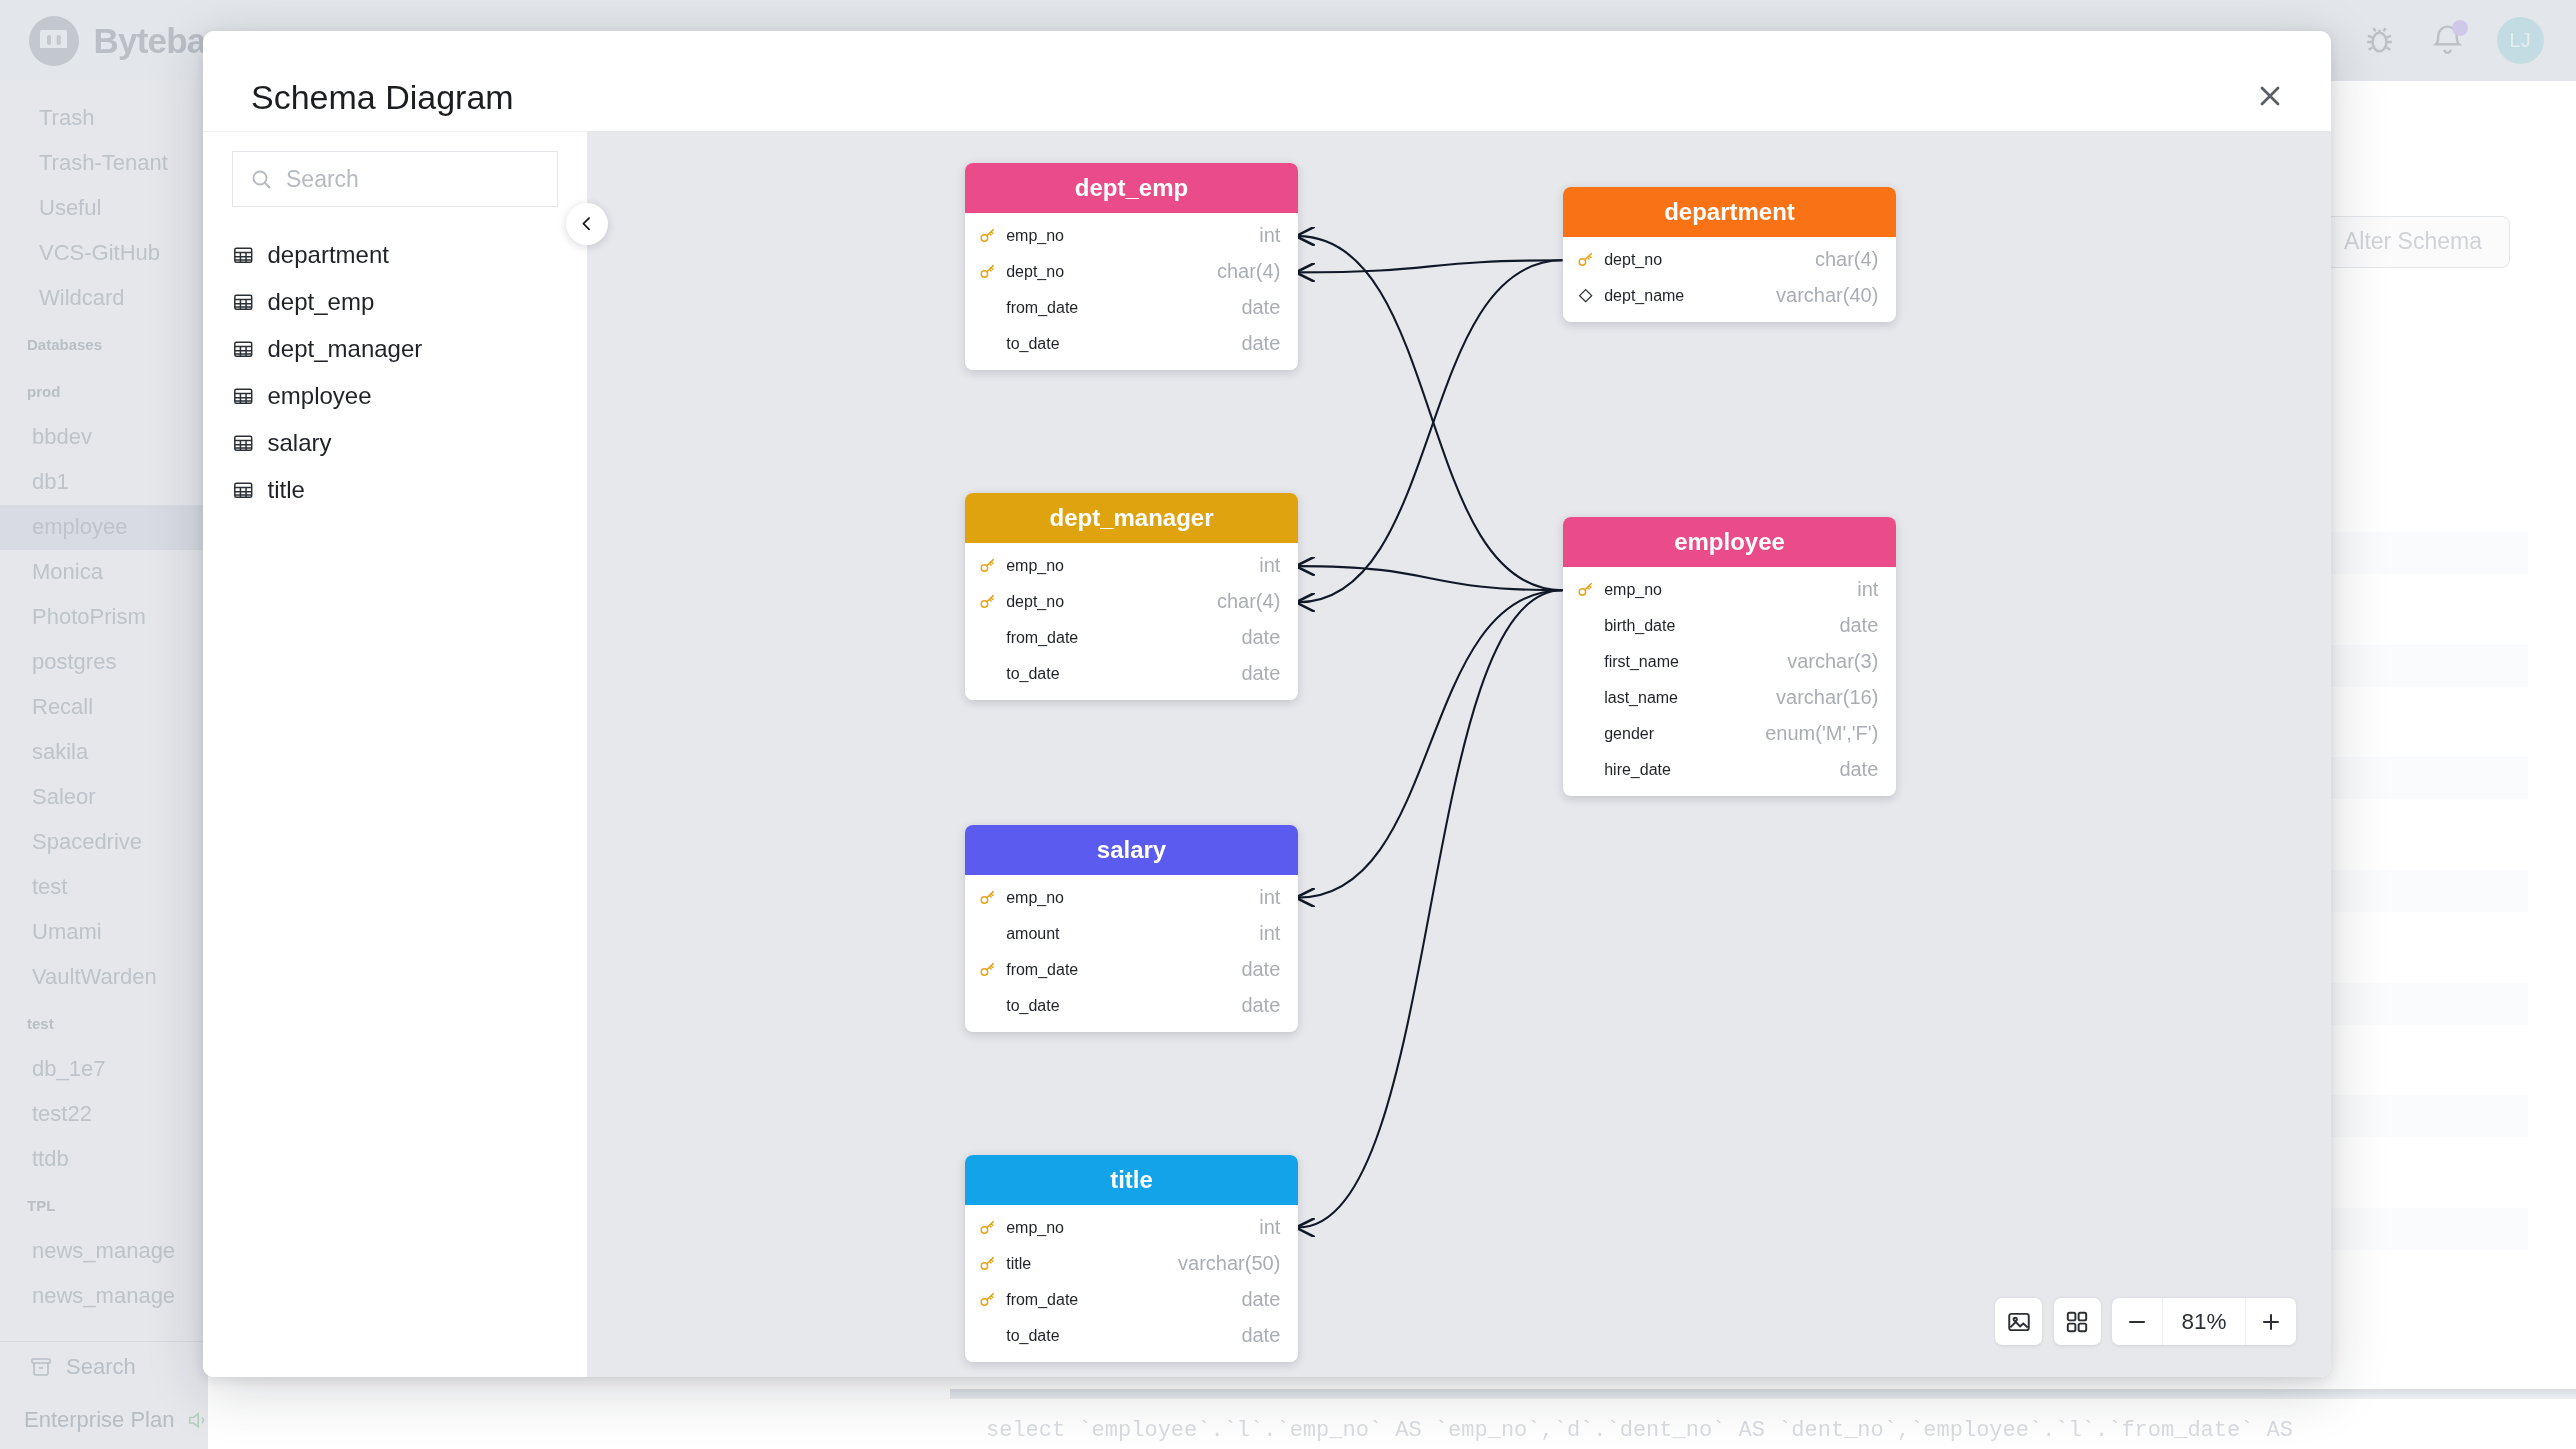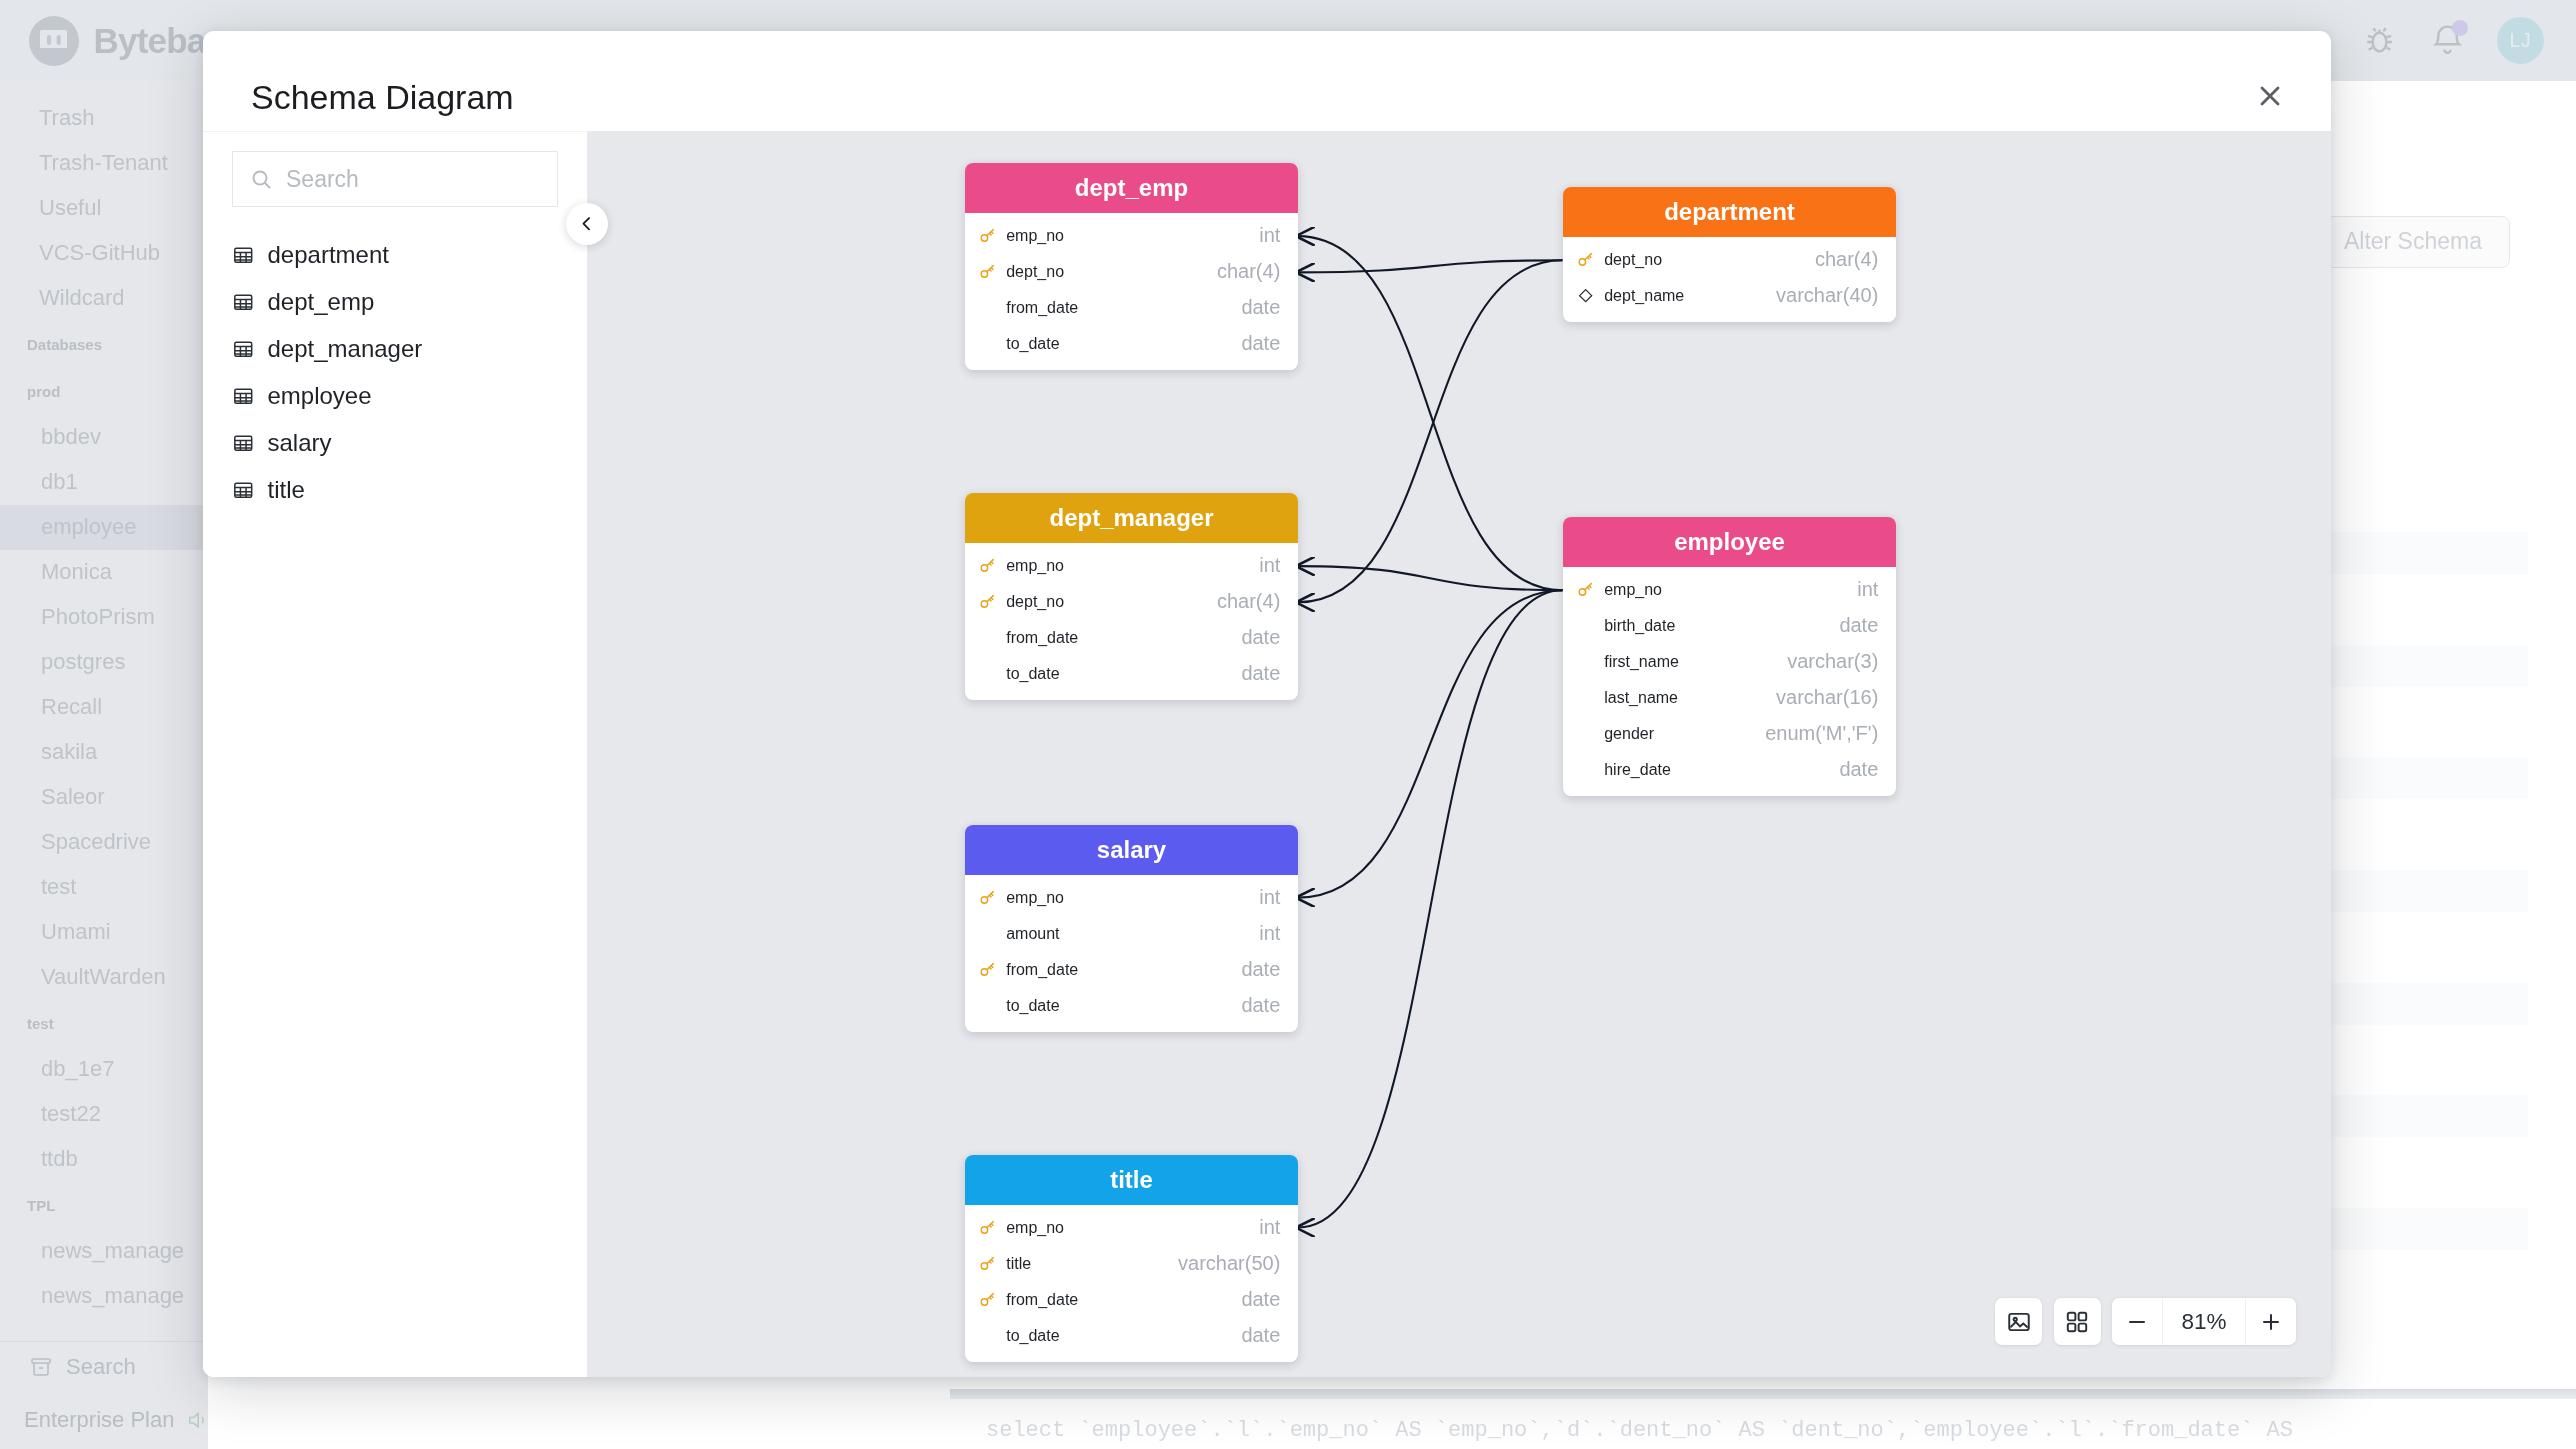--- a/index.html
+++ b/index.html
@@ -67,21 +67,21 @@
   .bg-sidebar {
     position: absolute; top: 81px; left: 0; width: 208px; bottom: 0;
     background: #e3e6ea;
     padding-top: 14.5px;
     opacity: .92;
   }
   .bg-side-item {
     height: 45px; display: flex; align-items: center;
     padding-left: 39px; font-size: 22px; color: #b9bfc6;
   }
-  .bg-side-item.sub { padding-left: 41px; }
+  .bg-side-item.sub { padding-left: 32px; }
   .bg-side-item.sel { background: #d5d9df; }
   .bg-side-group {
     height: 47px; display: flex; align-items: center;
     padding-left: 27px; font-size: 15px; font-weight: bold; color: #b4bac1;
   }
   .bg-side-archive {
     position: absolute; left: 0; right: 0; bottom: 58px; height: 50px;
     display: flex; align-items: center; gap: 13px;
     padding-left: 29px; font-size: 22px; color: #b9bfc6;
     border-top: 0.8px solid #d7dbe0;

